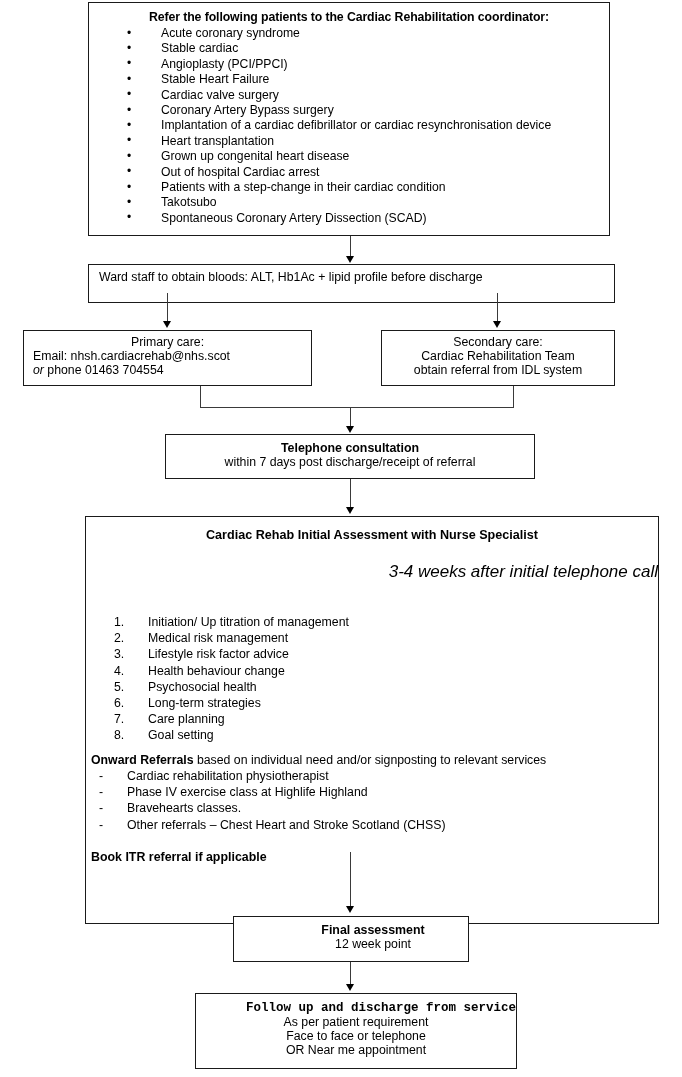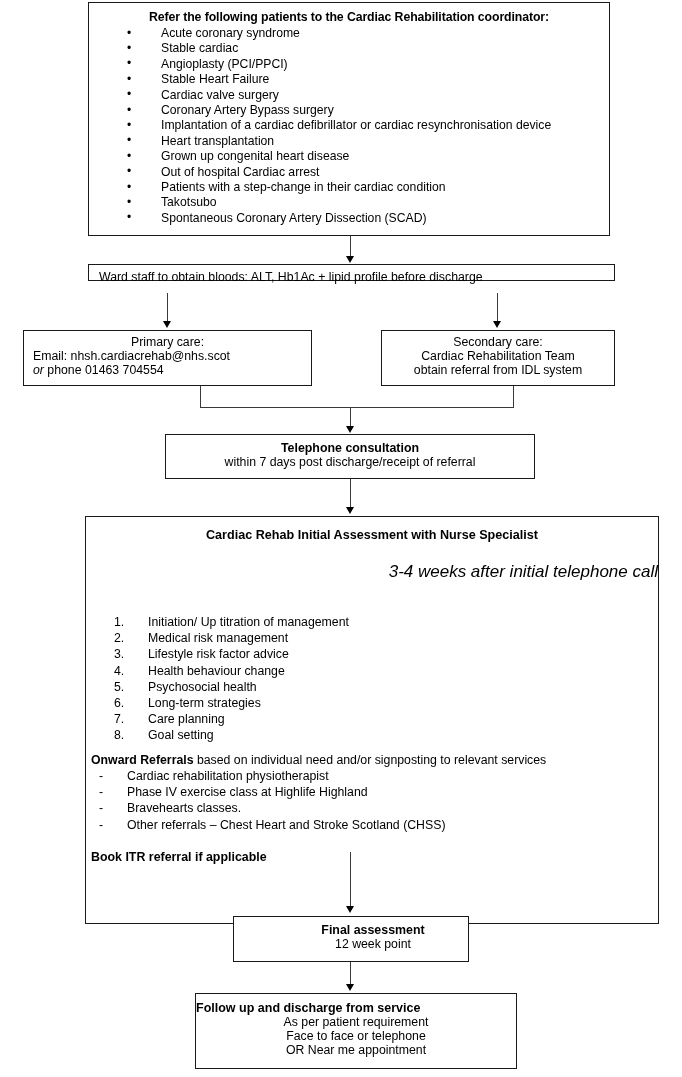--- a/index.html
+++ b/index.html
@@ -51,21 +51,21 @@
   .bullet-list li::before {
     content: "\2022";
     position: absolute;
     left: 2px;
     top: -0.5px;
     font-size: 12px;
   }
 
   
   #box-ward {
-    left: 88px; top: 264px; width: 527px; height: 17px;
+    left: 88px; top: 264px; width: 527px; height: 39px;
   }
   #box-ward .txt {
     font-size: 12.3px;
     padding: 5px 0 0 10px;
     white-space: nowrap;
   }
 
   
   #box-primary {
     left: 23px; top: 330px; width: 289px; height: 56px;
@@ -148,21 +148,21 @@
   #box-final {
     left: 233px; top: 916px; width: 236px; height: 46px; padding-left: 44px;
   }
   #box-final .l1 { font-size: 12.4px; font-weight: bold; text-align: center; padding-top: 6px; }
   #box-final .l2 { font-size: 12.3px; text-align: center; }
 
   
   #box-followup {
     left: 195px; top: 993px; width: 322px; height: 76px;
   }
-  #box-followup .l1 { font-size: 12.5px; font-weight: bold; text-align: left; padding-top: 7px; }
+  #box-followup .l1 { font-size: 12.5px; font-weight: bold; text-align: right; padding-top: 7px; font-family: Liberation Mono, monospace; }
   #box-followup .l2,
   #box-followup .l3,
   #box-followup .l4 { font-size: 12.3px; text-align: center; }
 
   
   .vline {
     position: absolute;
     width: 1.4px;
     background: #3a3a3a;
   }

